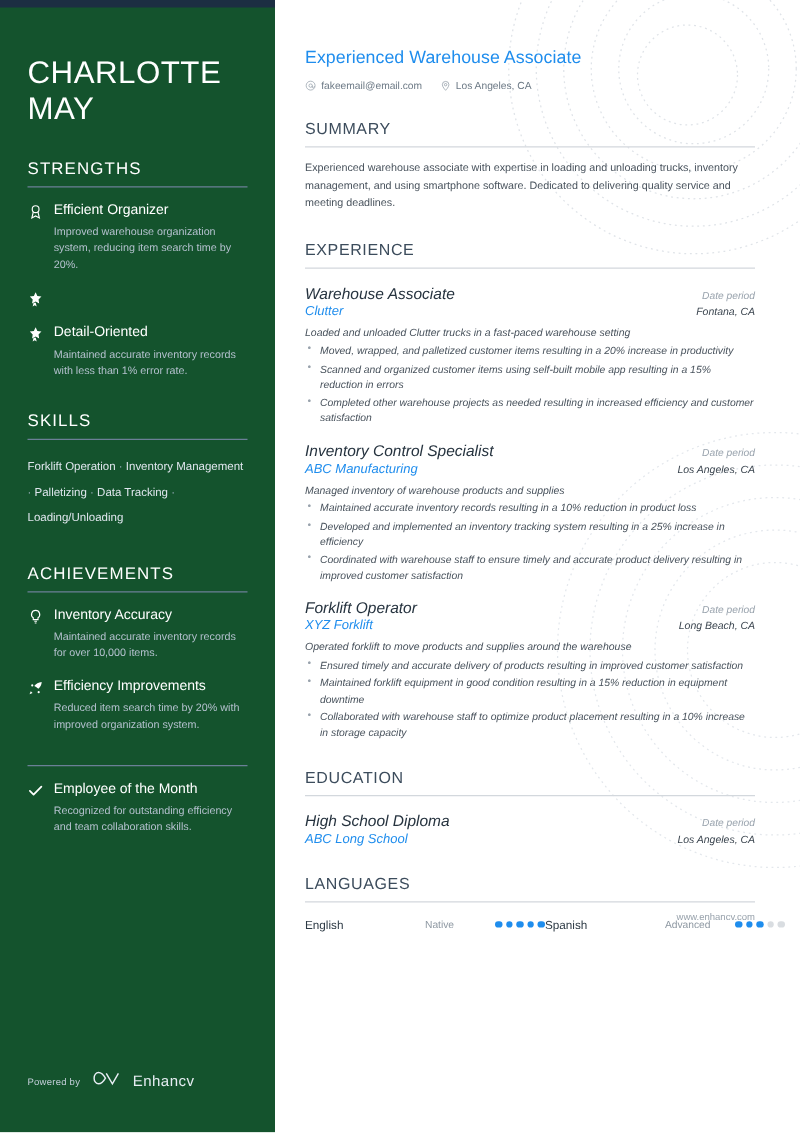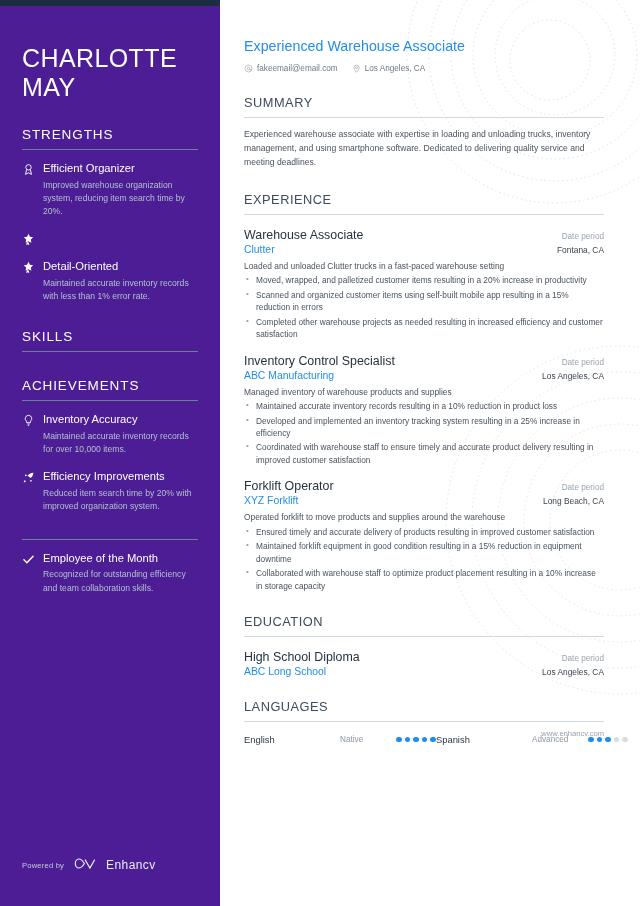--- a/index.html
+++ b/index.html
@@ -18,21 +18,21 @@
   
   .bg-decor { position: absolute; top: 0; left: 220px; right: 0; bottom: 0; overflow: hidden; pointer-events: none; }
   .bg-decor svg { position: absolute; }
   .arcs-tr { top: -110px; right: -80px; }
   .arcs-mr { top: 330px; right: -170px; }
 
   
   .sidebar {
     position: absolute; left: 0; top: 0;
     width: 220px; height: 906px;
-    background: #4c1d95;
+    background: #14532d;
     border-top: 6px solid #1c2e42;
     padding: 0 22px;
     color: #ffffff;
   }
   .name {
     font-size: 25px; font-weight: 400; line-height: 1.14;
     letter-spacing: .4px; color: #ffffff;
     margin-top: 38px;
   }
   .side-section { margin-top: 26px; }
@@ -65,21 +65,21 @@
   .contact { display: flex; align-items: center; gap: 14px; margin-top: 10px; }
   .contact-it { display: flex; gap: 4px; font-size: 8.2px; color: #6d7a86; }
   .contact-it svg { display: block; }
 
   .sec { margin-top: 22px; }
   .sec-head { font-size: 12.8px; color: #3c4c5c; letter-spacing: .5px; font-weight: 400; }
   .sec-rule { height: 1px; background: #d3d8dd; margin-top: 7px; }
 
   .summary { font-size: 8.6px; color: #49535d; line-height: 1.62; margin-top: 10px; }
 
-  .entry { margin-top: 13px; }
+  .entry { margin-top: 13px; font-style: italic; }
   .entry-row { display: flex; justify-content: space-between; align-items: baseline; gap: 10px; }
   .entry-title { font-size: 12.4px; color: #26333f; font-weight: 400; }
   .entry-date { font-size: 8.2px; color: #9aa4ae; white-space: nowrap; }
   .entry-org { font-size: 10.4px; color: #1f8ded; margin-top: 2px; }
   .entry-loc { font-size: 8.4px; color: #3c4650; white-space: nowrap; }
   .entry-lead { font-size: 8.4px; color: #49535d; line-height: 1.5; margin-top: 5px; }
   .blist { list-style: none; margin-top: 2px; }
   .blist li { position: relative; padding-left: 12px; font-size: 8.3px; color: #49535d; line-height: 1.5; margin-bottom: 2px; }
   .blist li::before { content: "•"; position: absolute; left: 2px; top: -1px; color: #98a2ac; font-size: 8px; }
 
@@ -163,20 +163,21 @@
         <div class="item-body">
           <div class="item-title">Detail-Oriented</div>
           <div class="item-desc">Maintained accurate inventory records with less than 1% error rate.</div>
         </div>
       </div>
     </section>
 
     <section class="side-section">
       <div class="side-head">SKILLS</div>
       <div class="side-rule"></div>
+      <div class="skills" id="skills-list"><span>Forklift Operation</span><span class="sk-dot"> · </span><span>Inventory Management</span><span class="sk-dot"> · </span><span>Palletizing</span><span class="sk-dot"> · </span><span>Data Tracking</span><span class="sk-dot"> · </span><span>Loading/Unloading</span></div>
     </section>
 
     <section class="side-section">
       <div class="side-head">ACHIEVEMENTS</div>
       <div class="side-rule"></div>
 
       <div class="item">
         <span class="item-ic">
           <svg width="13" height="13" viewBox="0 0 24 24" fill="none" stroke="#ffffff" stroke-width="1.7">
             <path d="M12 2.5a6 6 0 0 0-3.5 10.9V16h7v-2.6A6 6 0 0 0 12 2.5z"></path>

